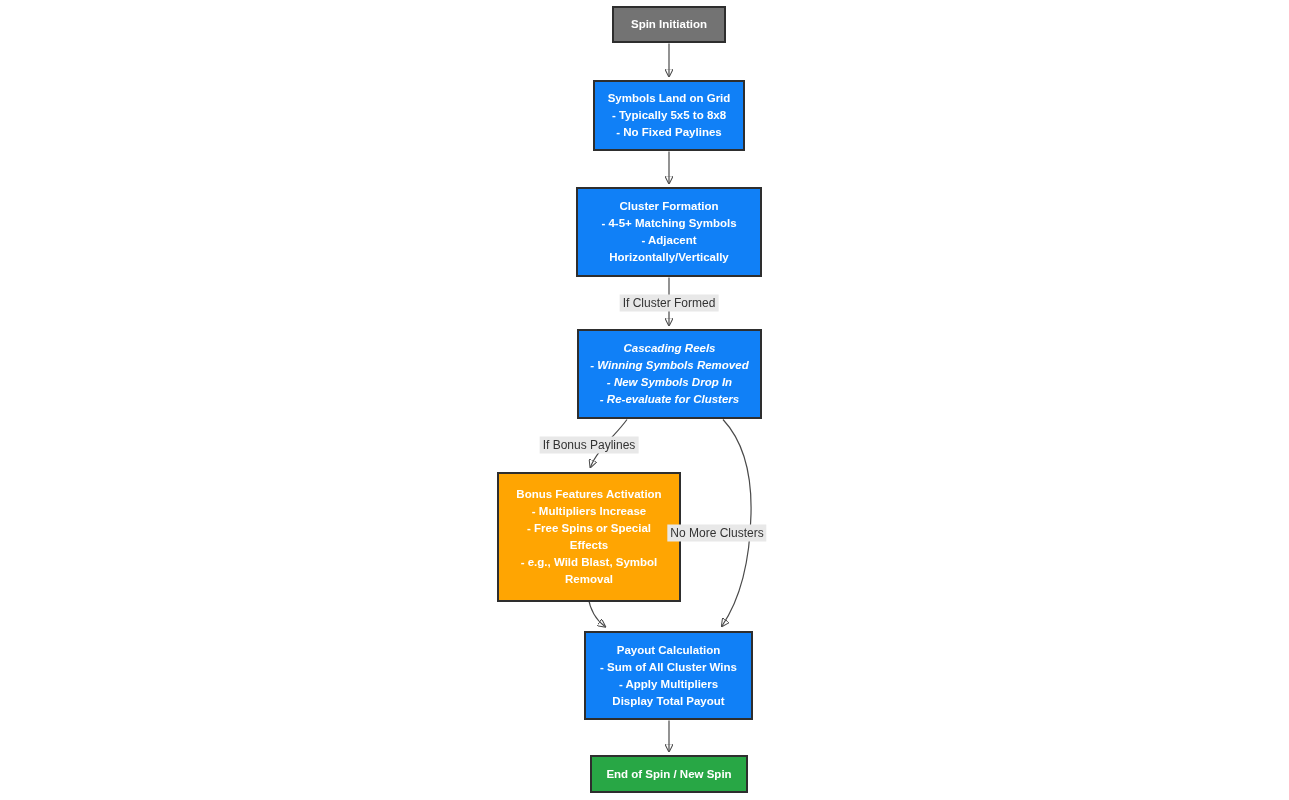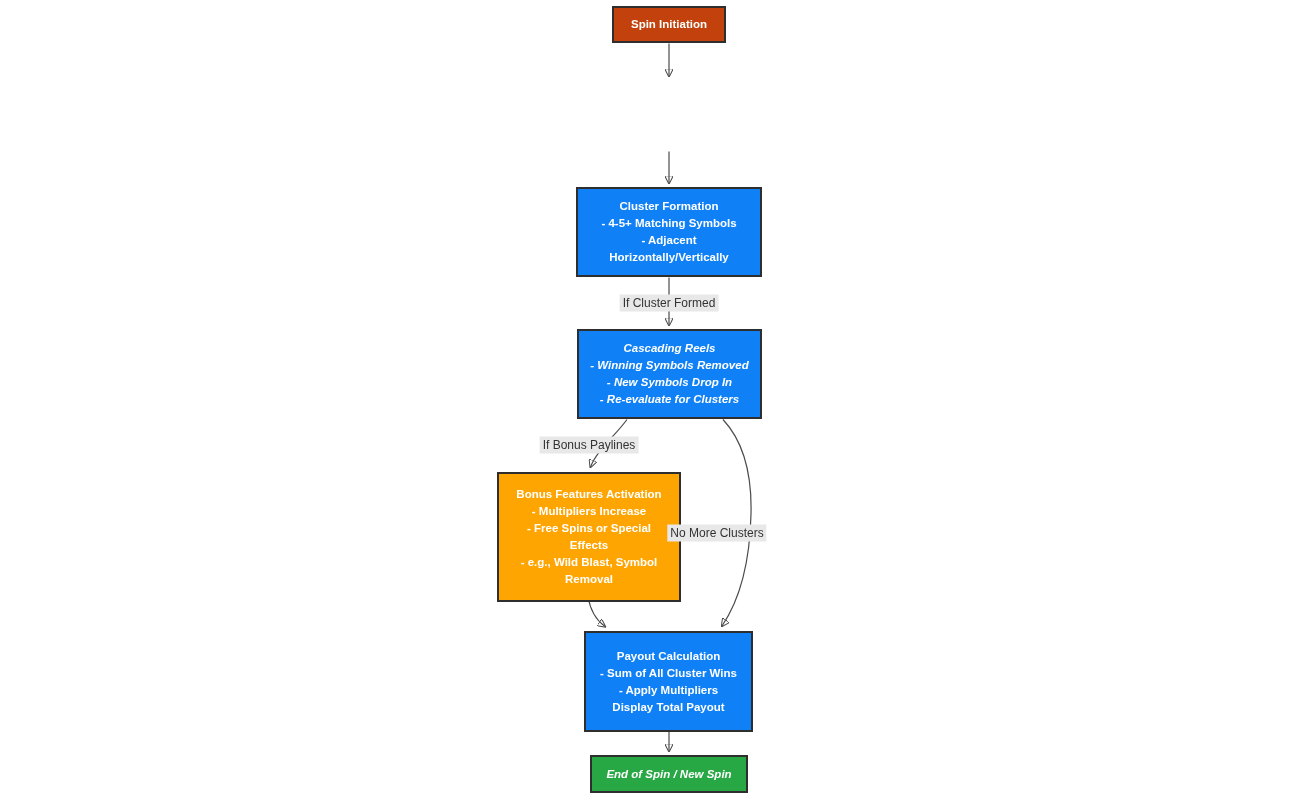--- a/index.html
+++ b/index.html
@@ -67,46 +67,49 @@
     </defs>
     <path d="M669,43.5 L669,76" marker-end="url(#arrow)"></path>
     <path d="M669,151.5 L669,183" marker-end="url(#arrow)"></path>
     <path d="M669,277.5 L669,325" marker-end="url(#arrow)"></path>
     <path d="M627,419.5 C615,436 597,450 590.5,467" marker-end="url(#arrow)"></path>
     <path d="M723,419.5 C743,441 752,474 751,514 C750,557 741,598 722,626" marker-end="url(#arrow)"></path>
     <path d="M588,596.5 C590,609 596,620 605,626.5" marker-end="url(#arrow)"></path>
     <path d="M669,720.5 L669,751" marker-end="url(#arrow)"></path>
   </svg>
 
-  <div class="node" style="left: 612px; top: 6px; width: 114px; height: 37px; background-color: #c2410c;">Spin Initiation</div>
+  <div class="node" style="left: 612px; top: 6px; width: 114px; height: 37px; background-color: #737373;">Spin Initiation</div>
 
+  <div class="node" style="left: 593px; top: 80px; width: 152px; height: 71px; background-color: rgb(16, 128, 247);">Symbols Land on Grid
+- Typically 5x5 to 8x8
+- No Fixed Paylines</div>
 
   <div class="node" style="left: 576px; top: 187px; width: 186px; height: 90px; background-color: rgb(16, 128, 247);">Cluster Formation
 - 4-5+ Matching Symbols
 - Adjacent
 Horizontally/Vertically</div>
 
   <div class="node" style="left: 577px; top: 329px; width: 185px; height: 90px; background-color: rgb(16, 128, 247); font-style: italic;">Cascading Reels
 - Winning Symbols Removed
 - New Symbols Drop In
 - Re-evaluate for Clusters</div>
 
   <div class="node" style="left: 497px; top: 472px; width: 184px; height: 130px; background-color: rgb(255, 165, 2);">Bonus Features Activation
 - Multipliers Increase
 - Free Spins or Special
 Effects
 - e.g., Wild Blast, Symbol
 Removal</div>
 
-  <div class="node" style="left: 584px; top: 631px; width: 169px; height: 101px; background-color: rgb(16, 128, 247);">Payout Calculation
+  <div class="node" style="left: 584px; top: 631px; width: 169px; height: 89px; background-color: rgb(16, 128, 247);">Payout Calculation
 - Sum of All Cluster Wins
 - Apply Multipliers
 Display Total Payout</div>
 
-  <div class="node" style="left: 590px; top: 755px; width: 158px; height: 38px; background-color: rgb(40, 167, 69); font-style: italic;">End of Spin / New Spin</div>
+  <div class="node" style="left: 590px; top: 755px; width: 158px; height: 38px; background-color: rgb(40, 167, 69);">End of Spin / New Spin</div>
 
   <div class="edge-label" style="left:669px;top:303px;">If Cluster Formed</div>
 
   <div class="edge-label" style="left:589px;top:445px;">If Bonus Paylines</div>
 
   <div class="edge-label" style="left:717px;top:533px;">No More Clusters</div>
 
 </div>
 
 </body></html>

